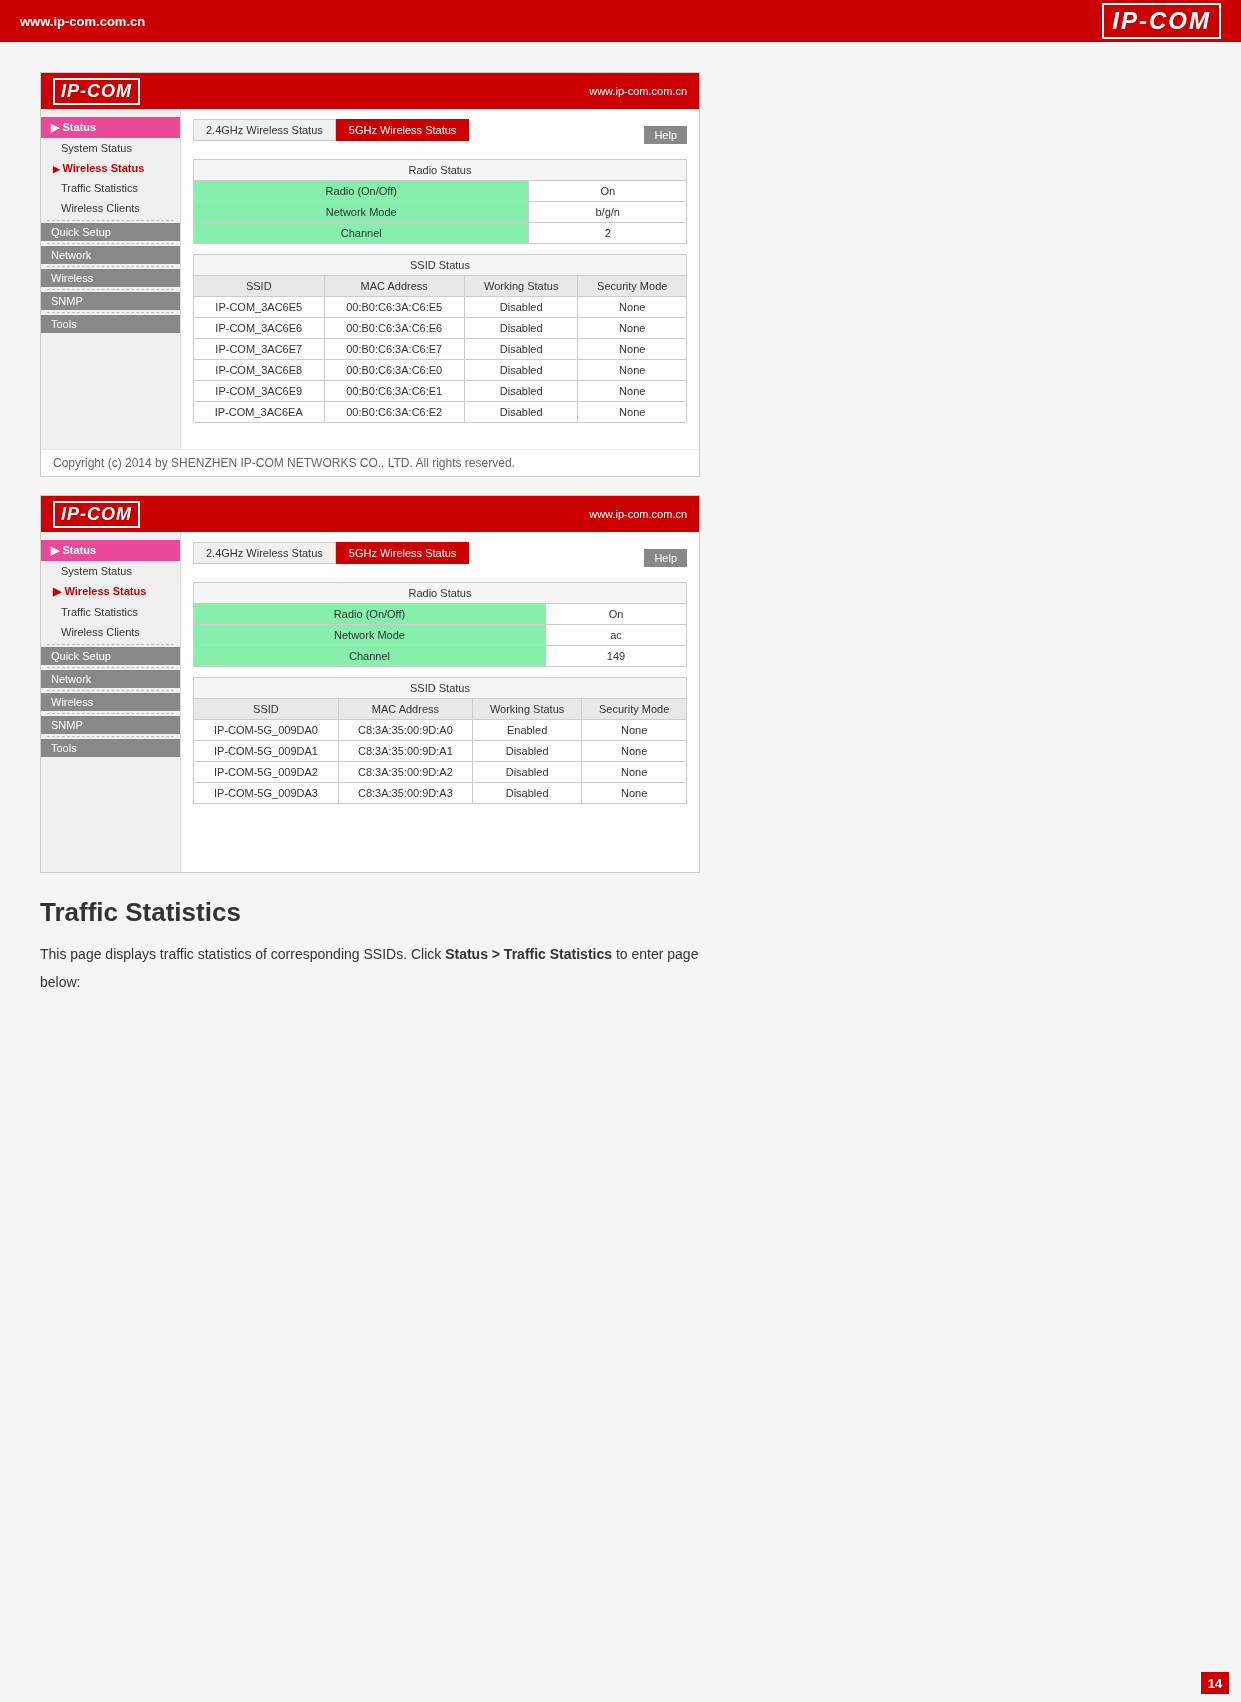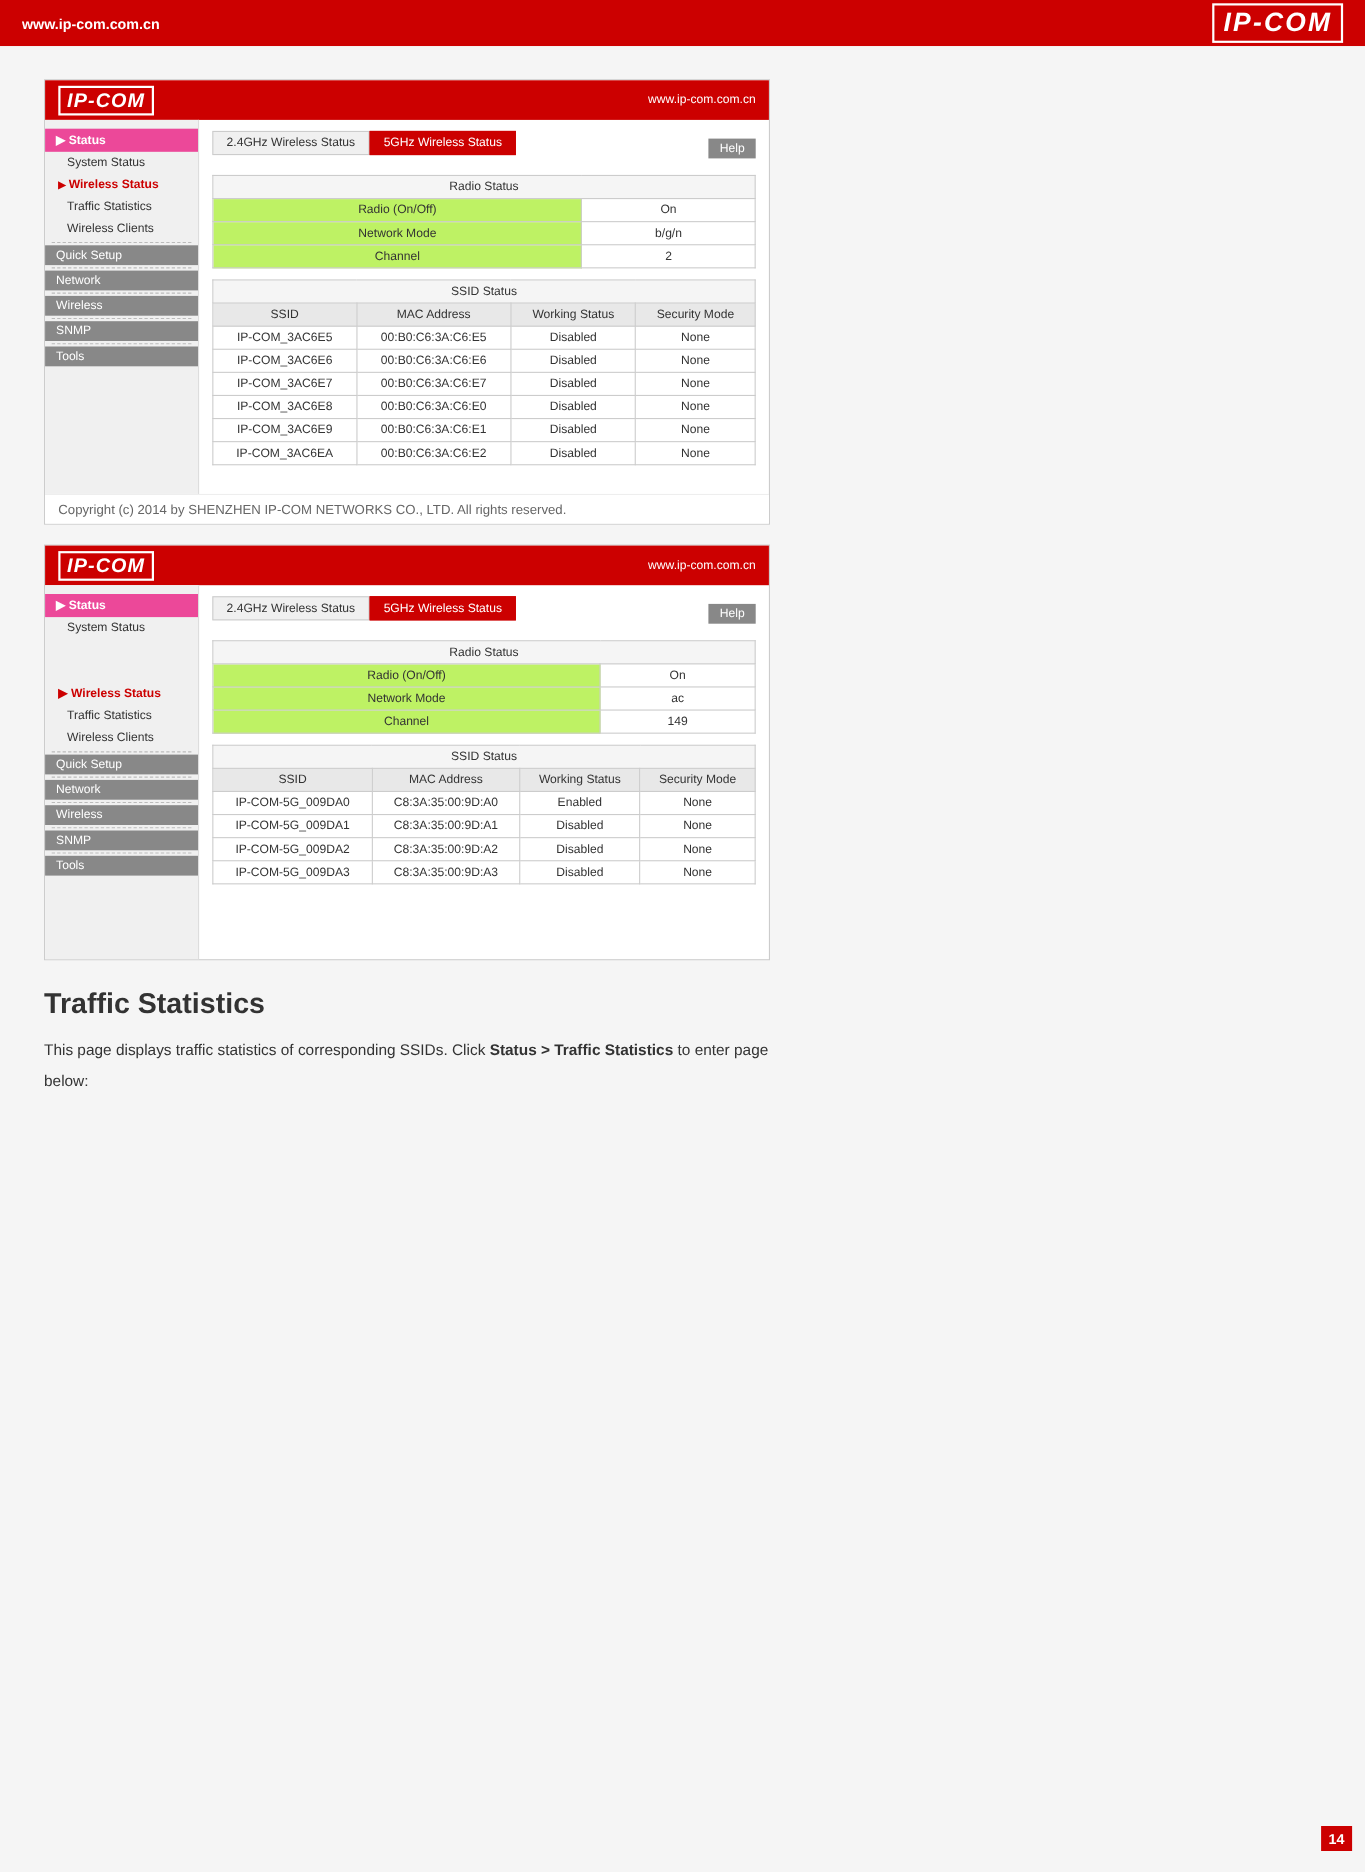--- a/index.html
+++ b/index.html
@@ -172,21 +172,21 @@
       text-align: center;
     }
     .status-table .section-title {
       background: #f5f5f5;
       text-align: center;
       font-weight: normal;
       border: 1px solid #ccc;
       padding: 4px;
     }
     .status-table .label-col {
-      background: #bef264;
+      background: #86efac;
       text-align: center;
     }
 
     
     .copyright {
       font-size: 12px;
       color: #666;
       padding: 6px 12px;
       border-top: 1px solid #eee;
       background: #fff;
@@ -206,21 +206,21 @@
       line-height: 2;
       max-width: 660px;
     }
     .page-description strong {
       font-weight: bold;
     }
 
     
     .page-number {
       position: fixed;
-      bottom: 20px;
+      bottom: 8px;
       right: 12px;
       background: #cc0000;
       color: #fff;
       font-size: 13px;
       font-weight: bold;
       width: 28px;
       height: 22px;
       display: flex;
       align-items: center;
       justify-content: center;
@@ -347,21 +347,21 @@
   <div class="router-panel">
     <div class="panel-header">
       <span class="panel-logo">IP-COM</span>
       <span class="panel-url">www.ip-com.com.cn</span>
     </div>
     <div class="panel-body">
 
       <div class="sidebar">
         <div class="sidebar-item section-header">▶ Status</div>
         <div class="sidebar-item" style="padding-left:20px;font-size:11px;">System Status</div>
-        <div class="sidebar-item" style="color:#cc0000;font-weight:bold;padding-left:12px;font-size:11px;margin-top:39px;">▶ Wireless Status</div>
+        <div class="sidebar-item" style="color:#cc0000;font-weight:bold;padding-left:12px;font-size:11px;">▶ Wireless Status</div>
         <div class="sidebar-item" style="padding-left:20px;font-size:11px;">Traffic Statistics</div>
         <div class="sidebar-item" style="padding-left:20px;font-size:11px;">Wireless Clients</div>
         <div class="sidebar-divider"></div>
         <div class="sidebar-item subsection-header">Quick Setup</div>
         <div class="sidebar-divider"></div>
         <div class="sidebar-item subsection-header">Network</div>
         <div class="sidebar-divider"></div>
         <div class="sidebar-item subsection-header">Wireless</div>
         <div class="sidebar-divider"></div>
         <div class="sidebar-item subsection-header">SNMP</div>

